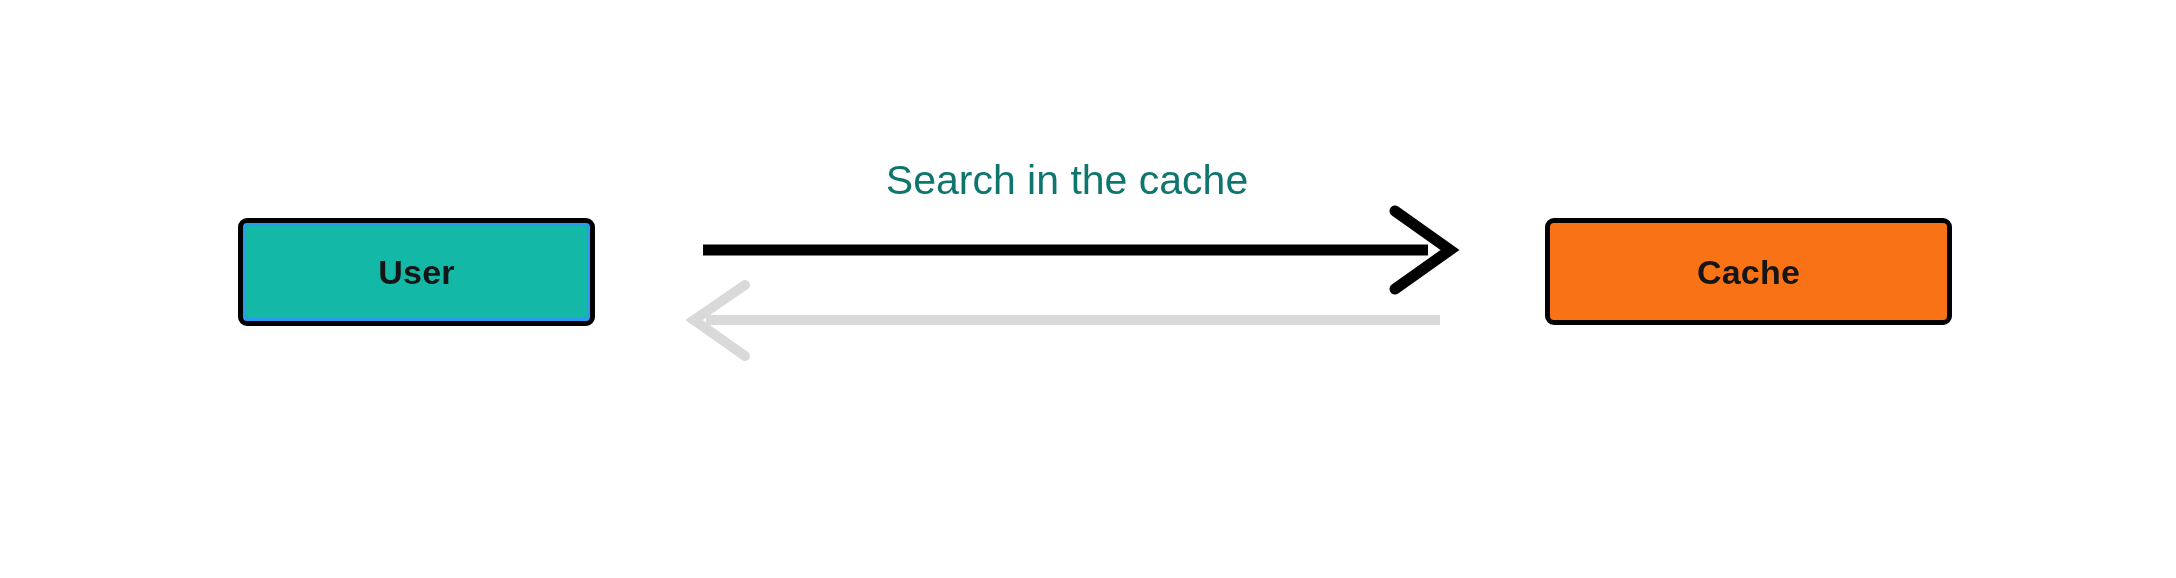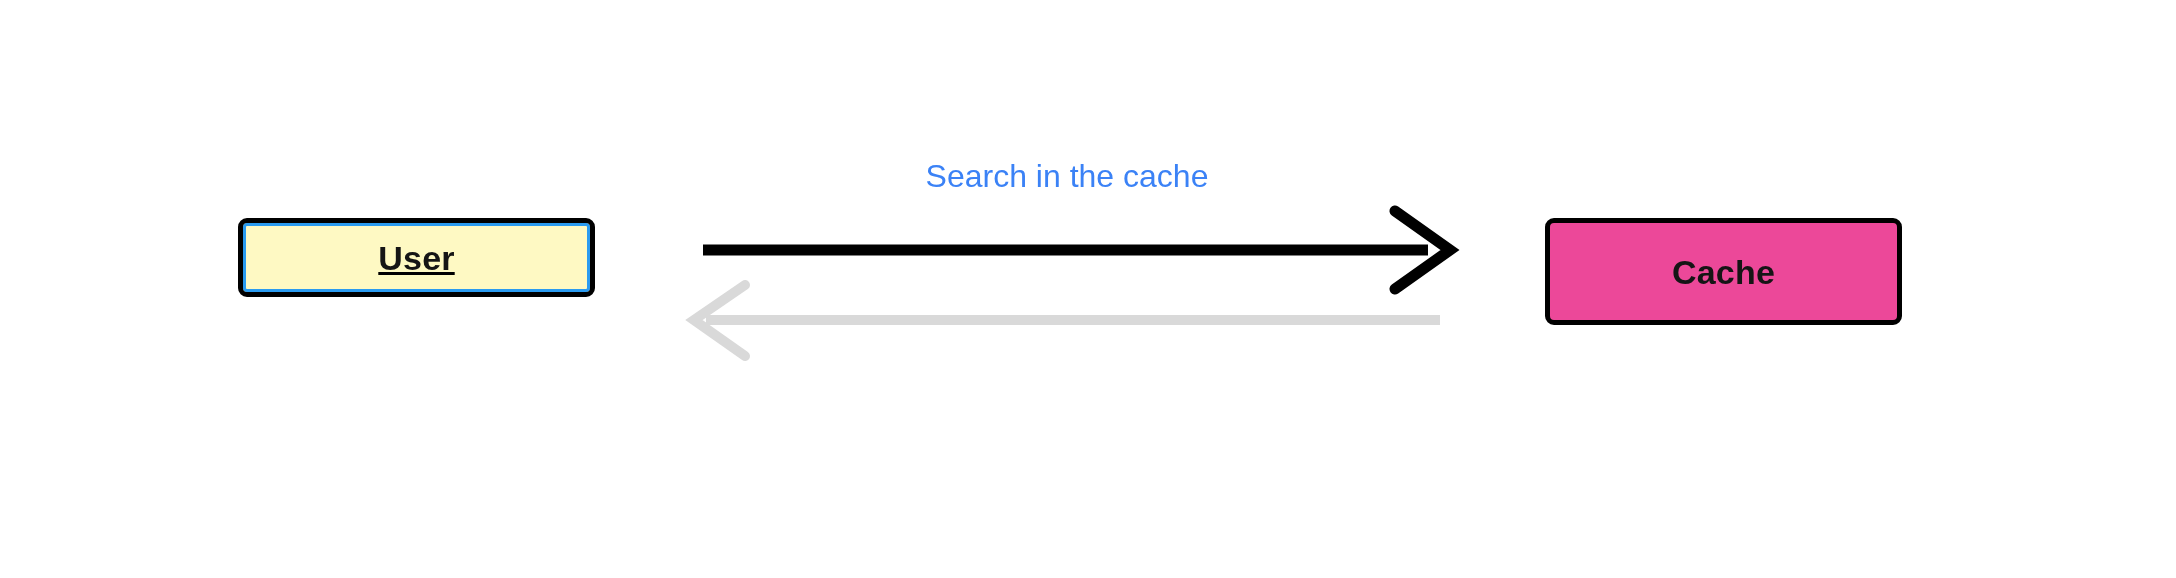--- a/index.html
+++ b/index.html
@@ -35,49 +35,48 @@
     color: #151515;
     letter-spacing: 0.2px;
     line-height: 1;
     white-space: nowrap;
   }
 
   #node-user {
     left: 238px;
     top: 218px;
     width: 357px;
-    height: 79px;
-    background: #fef9c3;
+    height: 108px;
+    background: #14b8a6;
     box-shadow: inset 0 0 0 3px #2A9BF0;
-    text-decoration: underline;
   }
   #node-cache {
     left: 1545px;
     top: 218px;
-    width: 357px;
+    width: 407px;
     height: 107px;
-    background: #ec4899;
+    background: #f97316;
   }
 
   
   #arrow-layer {
     position: absolute;
     left: 0;
     top: 0;
     width: 2176px;
     height: 578px;
     pointer-events: none;
   }
 
   
   .edge-label {
     position: absolute;
-    font-size: 32px;
+    font-size: 41px;
     font-weight: normal;
-    color: #3b82f6;
+    color: #0f766e;
     white-space: nowrap;
     line-height: 1;
     transform: translateX(-50%);
   }
   #label-request {
     left: 1067px;
     top: 160px;
   }
   #label-response {
     left: 1081px;

